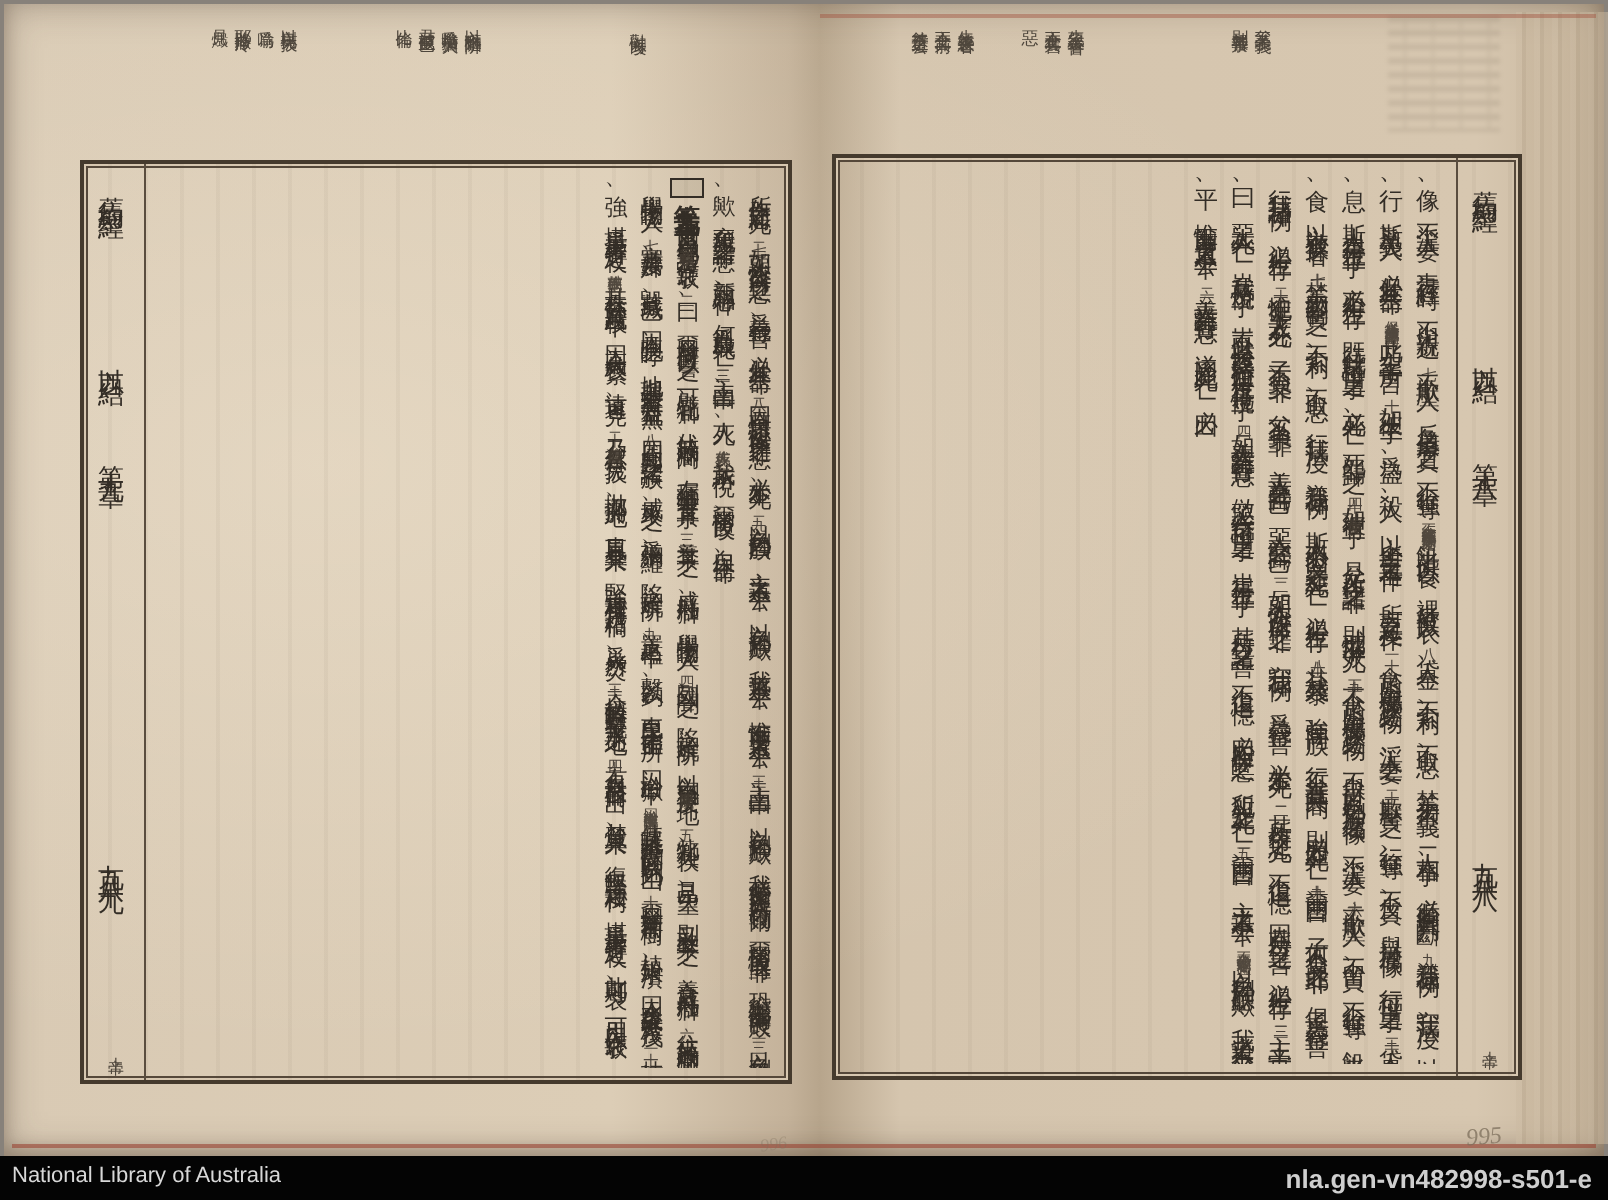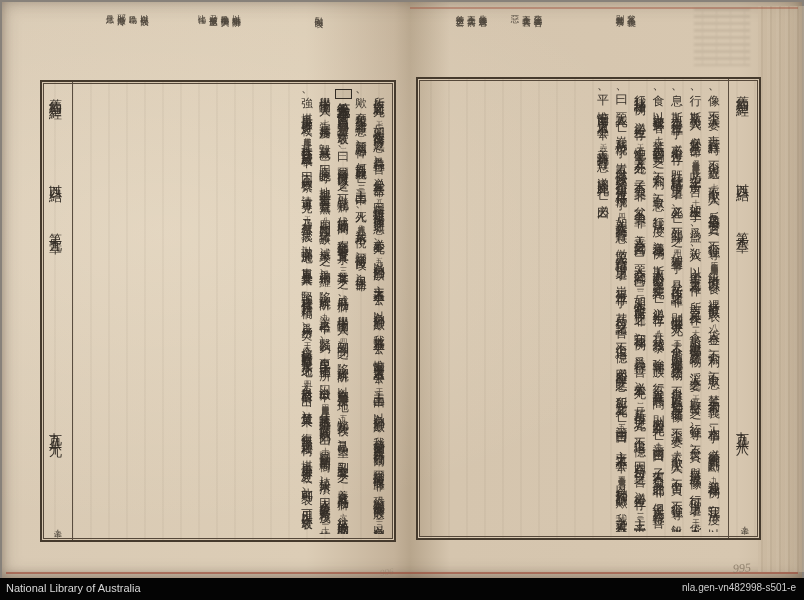--- a/index.html
+++ b/index.html
@@ -57,21 +57,21 @@
   .ghostcols{position:absolute;inset:0;pointer-events:none;opacity:.05;
     background:repeating-linear-gradient(90deg,transparent 0 12px,#5a4c3a 12px 14px,transparent 14px 18px);}
   
   .pencil{position:absolute;font-family:"Liberation Serif",serif;font-style:italic;color:#7d6f5c;}
   .p995{left:733px;top:561px;font-size:12px;transform:rotate(-5deg);opacity:.75;}
   .p996{left:380px;top:567px;font-size:9px;transform:rotate(-8deg);opacity:.32;}
   
   .footer{position:absolute;left:0;bottom:0;width:804px;height:22px;background:#040404;
     font-family:"Liberation Sans","DejaVu Sans",sans-serif;color:#d8d8d8;}
   .footer .fl{position:absolute;left:6px;top:4px;font-size:11px;}
-  .footer .fr{position:absolute;right:8px;top:4px;font-size:10px;color:#cfcfcf;}
+  .footer .fr{position:absolute;right:8px;top:4px;font-size:13px;color:#cfcfcf;font-weight:bold;}
 </style>
 </head>
 <body>
 
 <div class="stage">
   <div class="paper"></div>
   <div class="page-edge-right"></div>
   <div class="edge-line-top"></div>
 
   <div class="mnote" id="ln1">勸以悔改</div>

